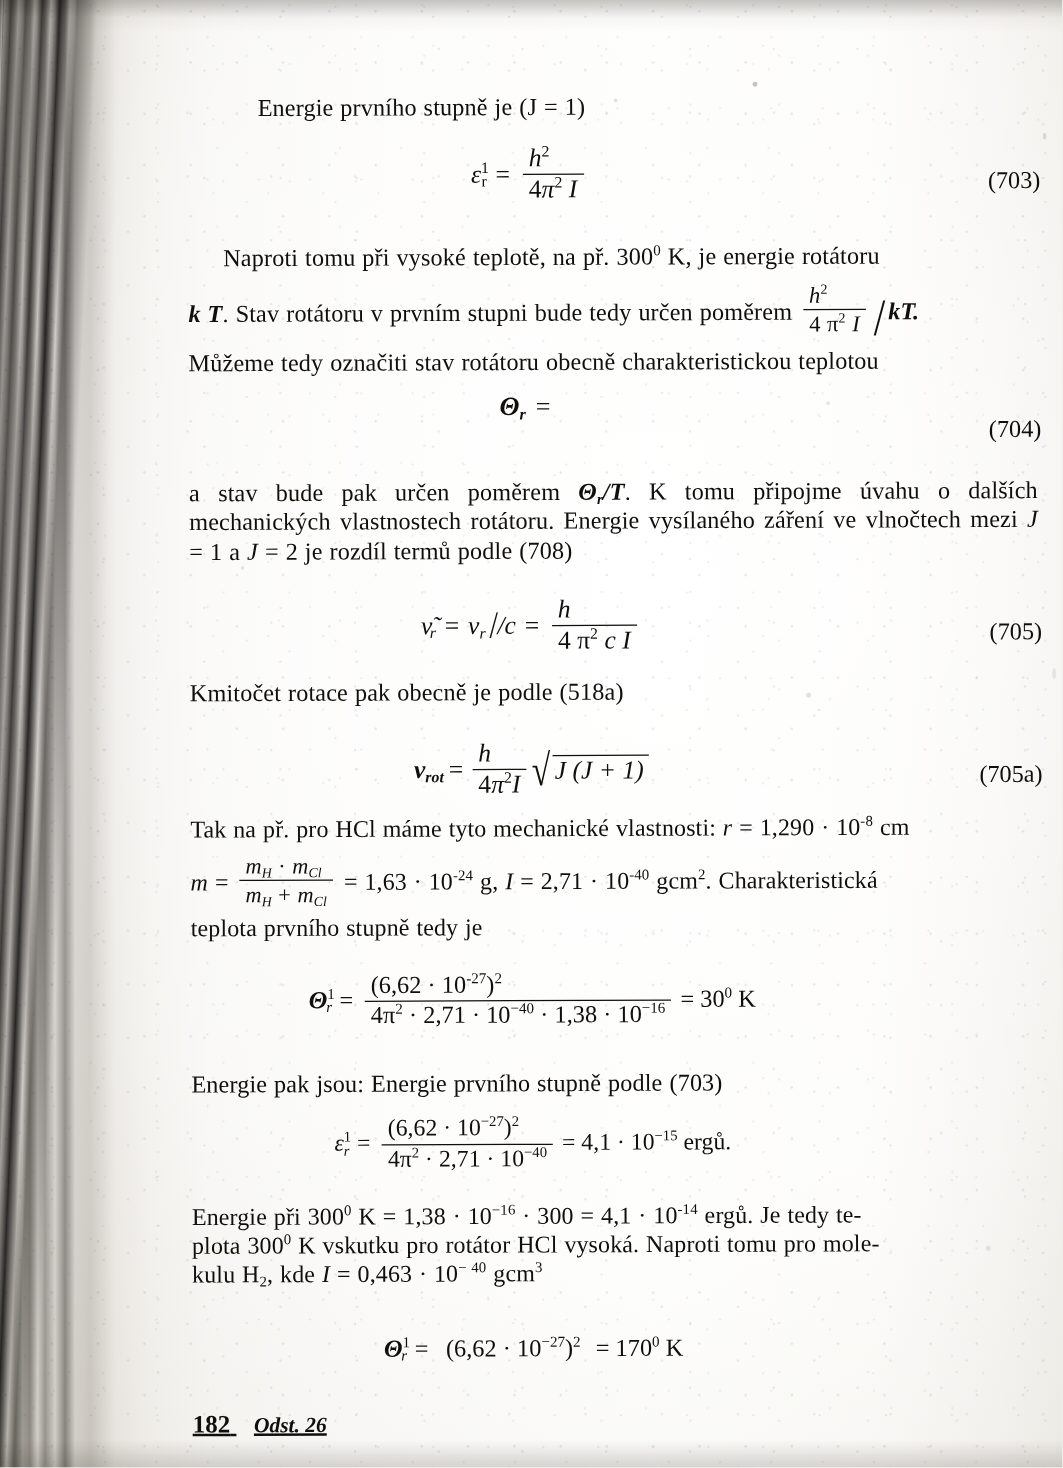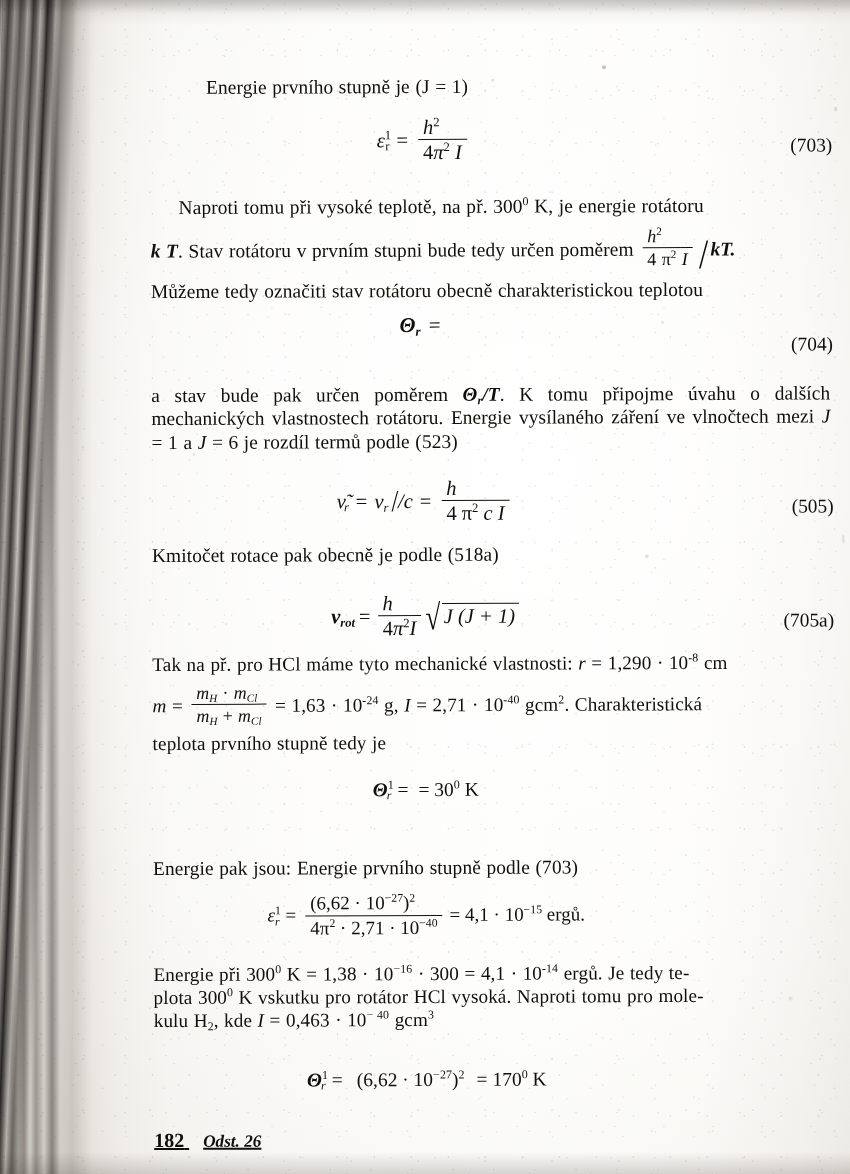--- a/index.html
+++ b/index.html
@@ -144,35 +144,35 @@
 
     <div class="blk eqline" style="left:0;top:313px;">
       <span class="fline" style="font-size:21px;">
         <span><b><i>Θ</i></b><sub style="margin-left:0px;"><b><i>r</i></b></sub></span>
         <span style="margin:0 8px;">=</span>
       </span>
       <span class="eqnum" style="top:22px;">(704)</span>
     </div>
 
     <div class="blk para" style="left:152px;top:383px;width:679px;line-height:1.20;">
-      <span>a stav bude pak určen poměrem </span><b><i>Θ</i></b><sub><b><i>r</i></b></sub><b><i>/T</i></b><span>. K tomu připojme úvahu o dalších mechanických vlastnostech rotátoru. Energie vysílaného záření ve vlnočtech mezi </span><i>J</i><span> = 1 a </span><i>J</i><span> = 6 je rozdíl termů podle (523)</span>
+      <span>a stav bude pak určen poměrem </span><b><i>Θ</i></b><sub><b><i>r</i></b></sub><b><i>/T</i></b><span>. K tomu připojme úvahu o dalších mechanických vlastnostech rotátoru. Energie vysílaného záření ve vlnočtech mezi </span><i>J</i><span> = 1 a </span><i>J</i><span> = 2 je rozdíl termů podle (708)</span>
     </div>
 
     <div class="blk eqline" style="left:0;top:477px;">
       <span class="fline" style="font-size:20.5px;">
         <span style="position:relative;"><i>ν̃</i><sub style="margin-left:-2px;"><i>r</i></sub></span>
         <span style="margin:0 7px;">=</span>
         <span><i>ν</i><sub><i>r</i></sub><span class="slash" style="font-size:1.5em;vertical-align:-0.12em;">/</span><i style="margin-left:-2px;">/c</i></span>
         <span style="margin:0 7px;">=</span>
         <span class="frac">
           <span class="num"><i>h</i></span>
           <span class="den"><span>4 π</span><sup>2</sup><i> c  I</i></span>
         </span>
       </span>
-      <span class="eqnum" style="top:20px;">(505)</span>
+      <span class="eqnum" style="top:20px;">(705)</span>
     </div>
 
     <div class="blk para noj" style="left:152px;top:542px;width:660px;">
       <span>Kmitočet rotace pak obecně je podle (518a)</span>
     </div>
 
     <div class="blk eqline" style="left:0;top:592px;">
       <span class="fline" style="font-size:20.5px;">
         <span><b><i>ν</i></b><sub><b><i>rot</i></b></sub></span>
         <span style="margin:0 4px;">=</span>
@@ -199,20 +199,24 @@
       </span><span> = 1,63 · 10</span><sup>-24</sup><span> g,  </span><i>I</i><span> = 2,71 · 10</span><sup>-40</sup><span> gcm</span><sup>2</sup><span>. Charakteristická</span>
     </div>
     <div class="blk para noj" style="left:152px;top:731px;width:690px;white-space:nowrap;font-size:19.2px;">
       <span>teplota prvního stupně tedy je</span>
     </div>
 
     <div class="blk eqline" style="left:0;top:778px;">
       <span class="fline" style="font-size:19.5px;">
         <span style="margin-right:6px;"><b><i>Θ</i></b><sup>1</sup><sub style="margin-left:-7px;"><i>r</i></sub></span>
         <span style="margin:0 6px 0 0;">=</span>
+        <span class="frac">
+          <span class="num"><span>(6,62 · 10</span><sup>-27</sup><span>)</span><sup>2</sup></span>
+          <span class="den"><span>4π</span><sup>2</sup><span> · 2,71 · 10</span><sup>−40</sup><span> · 1,38 · 10</span><sup>−16</sup></span>
+        </span>
         <span style="margin-left:4px;"><span> = 30</span><sup>0</sup><span> K</span></span>
       </span>
     </div>
 
     <div class="blk para noj" style="left:152px;top:855px;width:680px;">
       <span>Energie pak jsou: Energie prvního stupně podle (703)</span>
     </div>
 
     <div class="blk eqline" style="left:0;top:893px;">
       <span class="fline" style="font-size:19px;">

